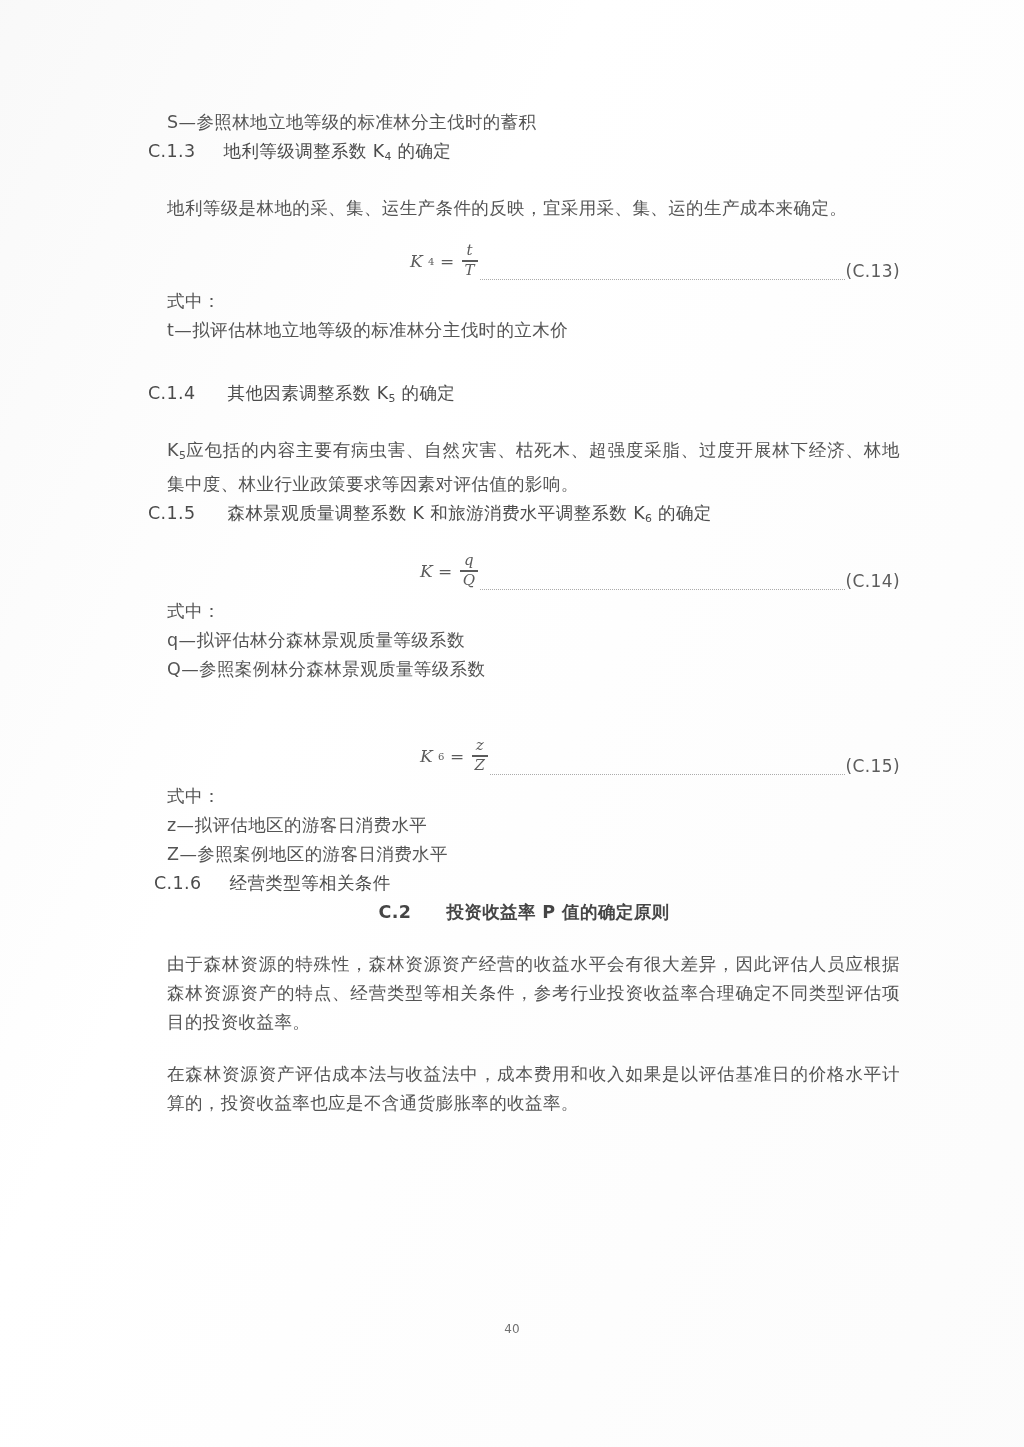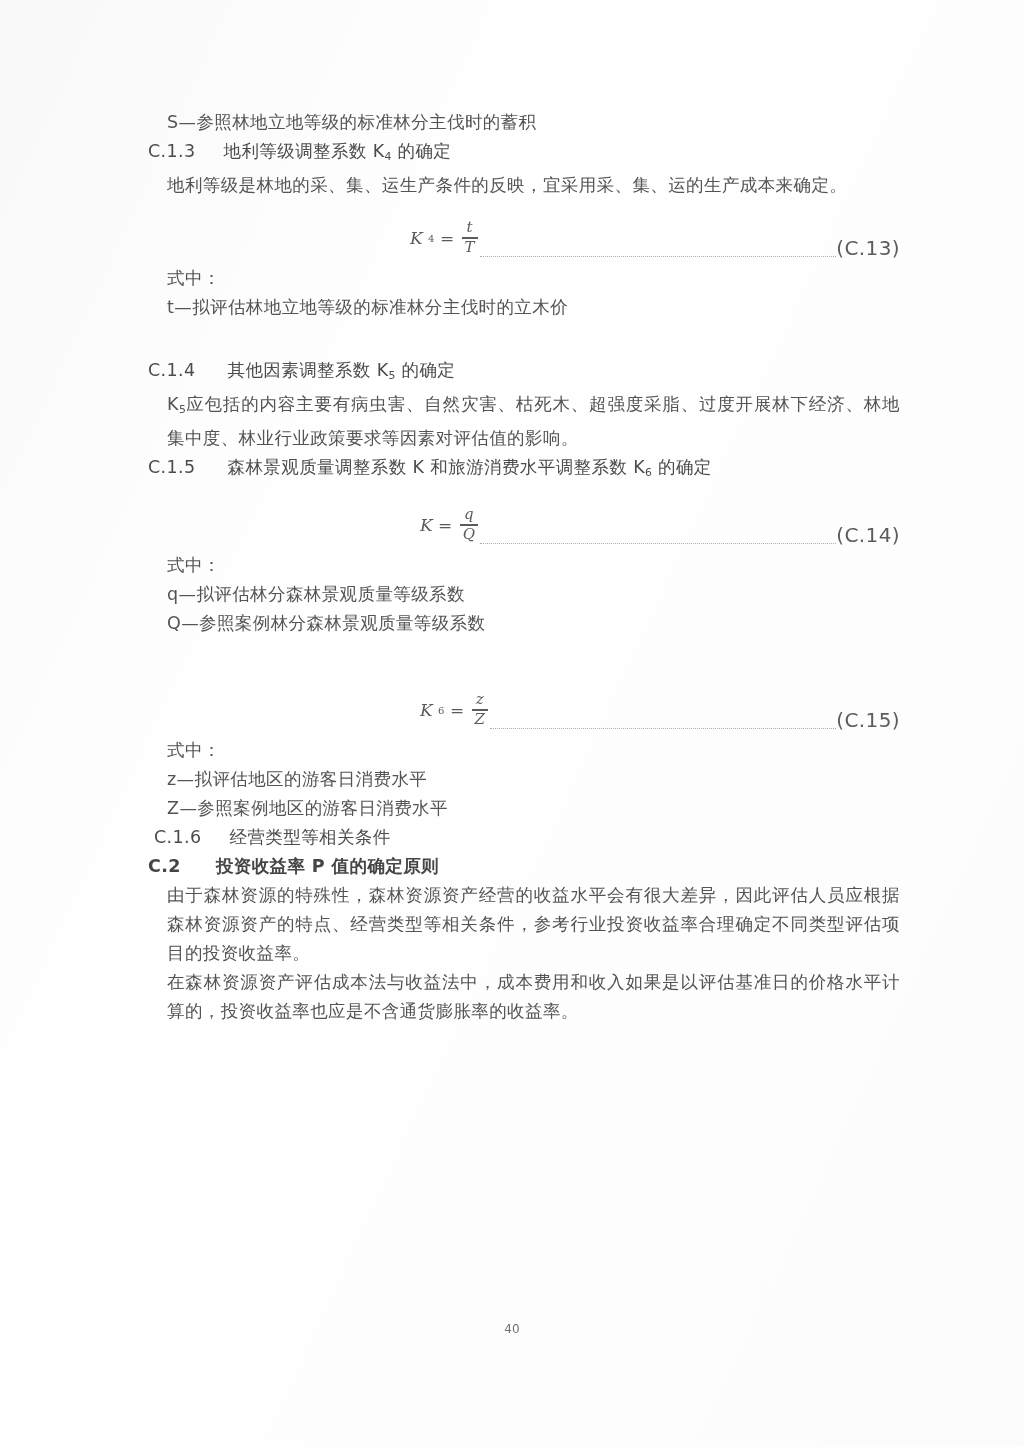--- a/index.html
+++ b/index.html
@@ -42,29 +42,31 @@
     letter-spacing: 0.4px;
     filter: blur(0.55px) contrast(0.82);
     -webkit-font-smoothing: antialiased;
   }
   .line {
     white-space: nowrap;
   }
   .para {
     text-align: justify;
     text-justify: inter-character;
+    margin-top: 23px;
   }
   .indent-1 { padding-left: 19px; }
   .heading {
     color: #3f3f3f;
   }
   .heading-bold {
     font-weight: bold;
     color: #303030;
     filter: blur(0.5px) contrast(0.9);
+    text-align: center;
   }
   .gap-sm { height: 12px; }
   .gap-lg { height: 34px; }
   .gap-xl { height: 46px; }
 
   
   .formula-row {
     position: relative;
     height: 52px;
     display: flex;
@@ -111,21 +113,21 @@
   .leader {
     flex: 1;
     align-self: flex-end;
     margin-bottom: 7px;
     border-bottom: 1.6px dotted #b4b4b4;
     height: 1px;
     filter: blur(0.3px);
   }
   .eqnum {
     font-family: "DejaVu Sans", "Liberation Sans", sans-serif;
-    font-size: 20px;
+    font-size: 17px;
     color: #4a4a4a;
     align-self: flex-end;
     margin-bottom: 1px;
     filter: blur(0.55px) contrast(0.82);
     white-space: nowrap;
   }
   .formula-spacer-left { width: 262px; }
   .formula-spacer-left-2 { width: 272px; }
 
   sub.sb {

